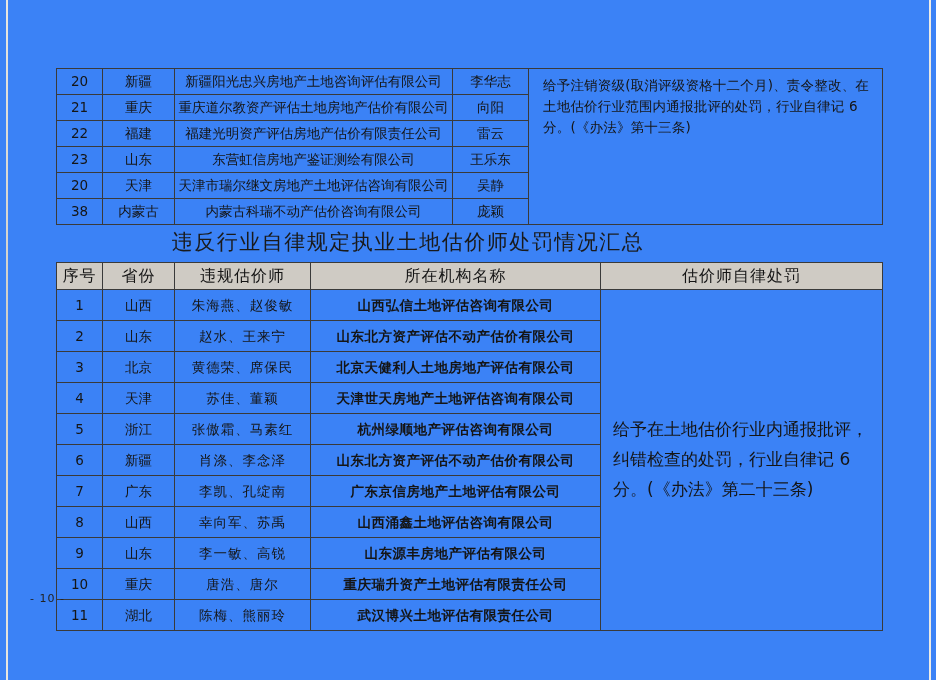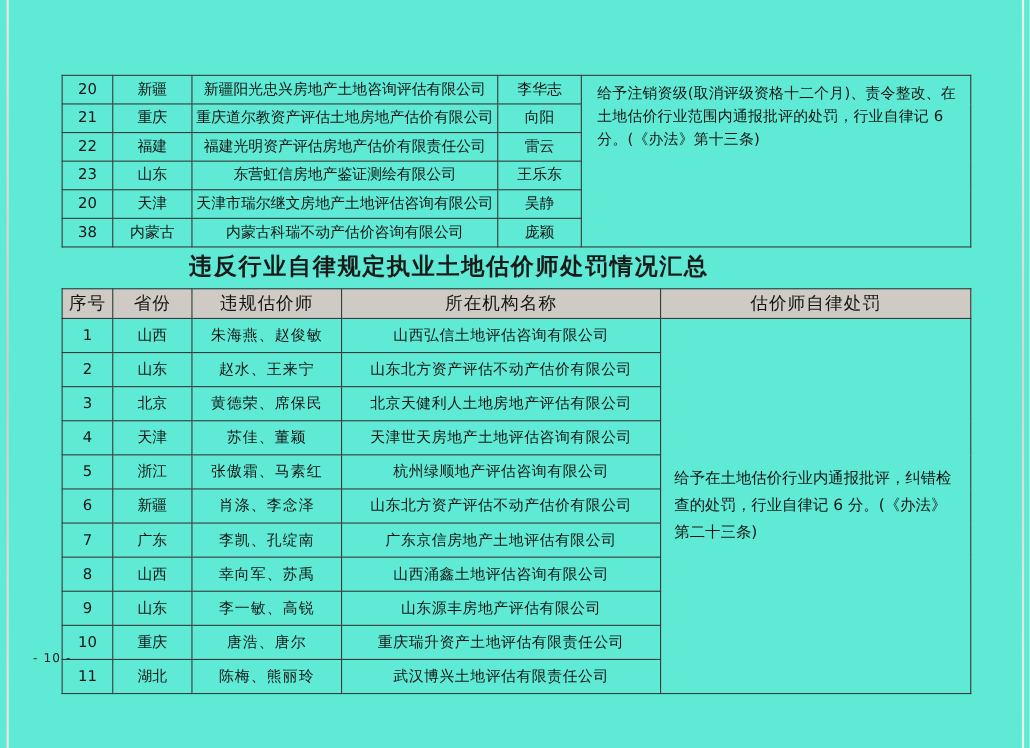--- a/index.html
+++ b/index.html
@@ -13,21 +13,21 @@
     position: relative;
     font-family: "DejaVu Sans", "Liberation Sans", sans-serif;
     color: #1a1a1a;
     overflow: hidden;
   }
   .page {
     position: absolute;
     left: 0; top: 0;
     width: 936px;
     height: 680px;
-    background: #5eead4;
+    background: #3b82f6;
   }
   
   .scan-edge-left {
     position: absolute;
     left: 6px; top: 0; bottom: 0;
     width: 2px;
     background: linear-gradient(to bottom, #e8e6e0, #cfcdc6, #e8e6e0);
   }
   .scan-edge-right {
     position: absolute;
@@ -76,21 +76,21 @@
   }
 
   
   #section-title {
     position: absolute;
     top: 228px;
     left: 0;
     width: 816px;
     text-align: center;
     font-family: "DejaVu Serif", "Liberation Serif", serif;
-    font-weight: bold;
+    font-weight: normal;
     font-size: 21px;
     letter-spacing: 1.5px;
     color: #1a1a1a;
   }
 
   
   #main-table-wrap {
     position: absolute;
     left: 56px;
     top: 262px;
@@ -104,28 +104,28 @@
     letter-spacing: 1px;
   }
   #main-table tbody td { height: 30px; }
   .m-num    { width: 46px; }
   .m-prov   { width: 72px; }
   .m-name   { width: 136px; }
   .m-org    { width: 290px; }
   .m-pen    { width: 282px; }
 
   .m-namecell { letter-spacing: 1px; }
-  .m-orgcell  { letter-spacing: 0.5px; }
+  .m-orgcell  { letter-spacing: 0.5px; font-weight: bold; }
 
   .main-pen-cell {
     text-align: left;
     vertical-align: middle;
     padding: 0 12px;
     line-height: 1.75;
-    font-size: 14px;
+    font-size: 17px;
   }
 
   
   #page-number {
     position: absolute;
     left: 30px;
     top: 592px;
     font-size: 11px;
     color: #222;
     letter-spacing: 1px;

